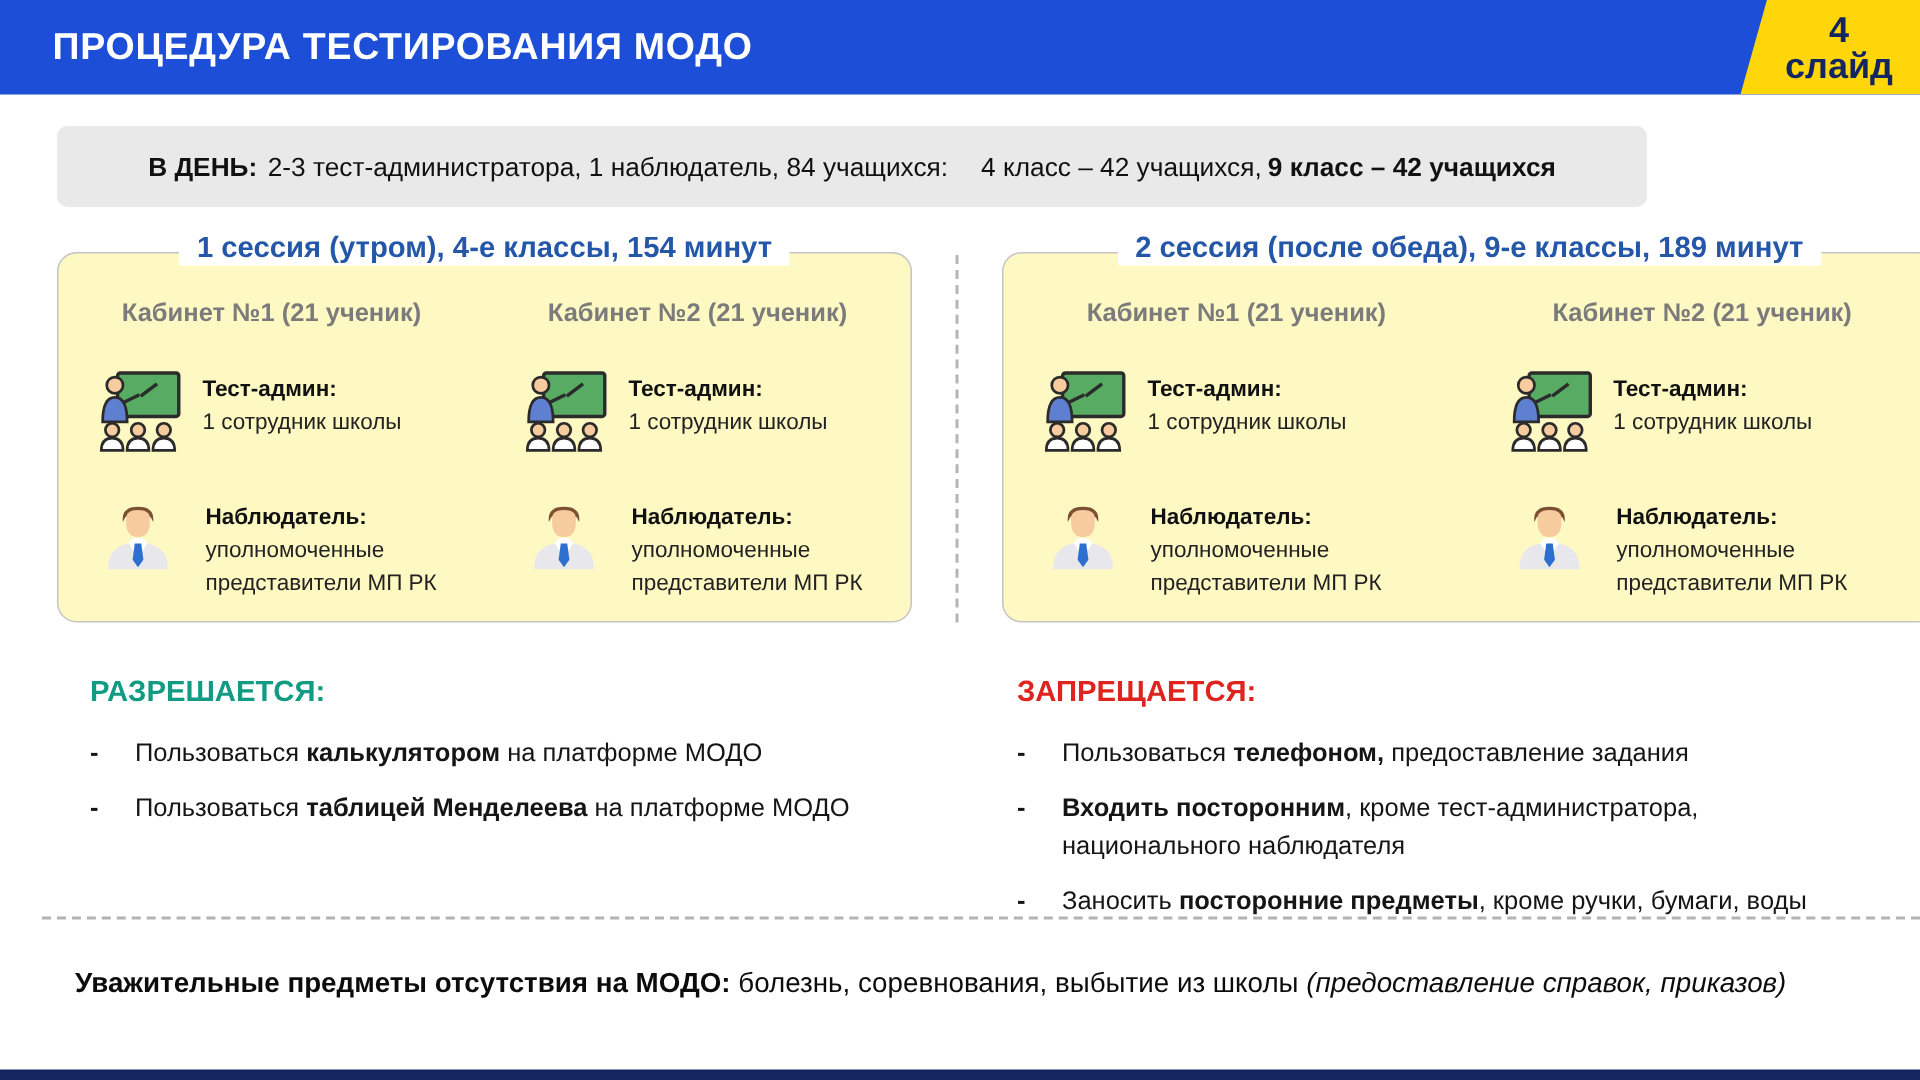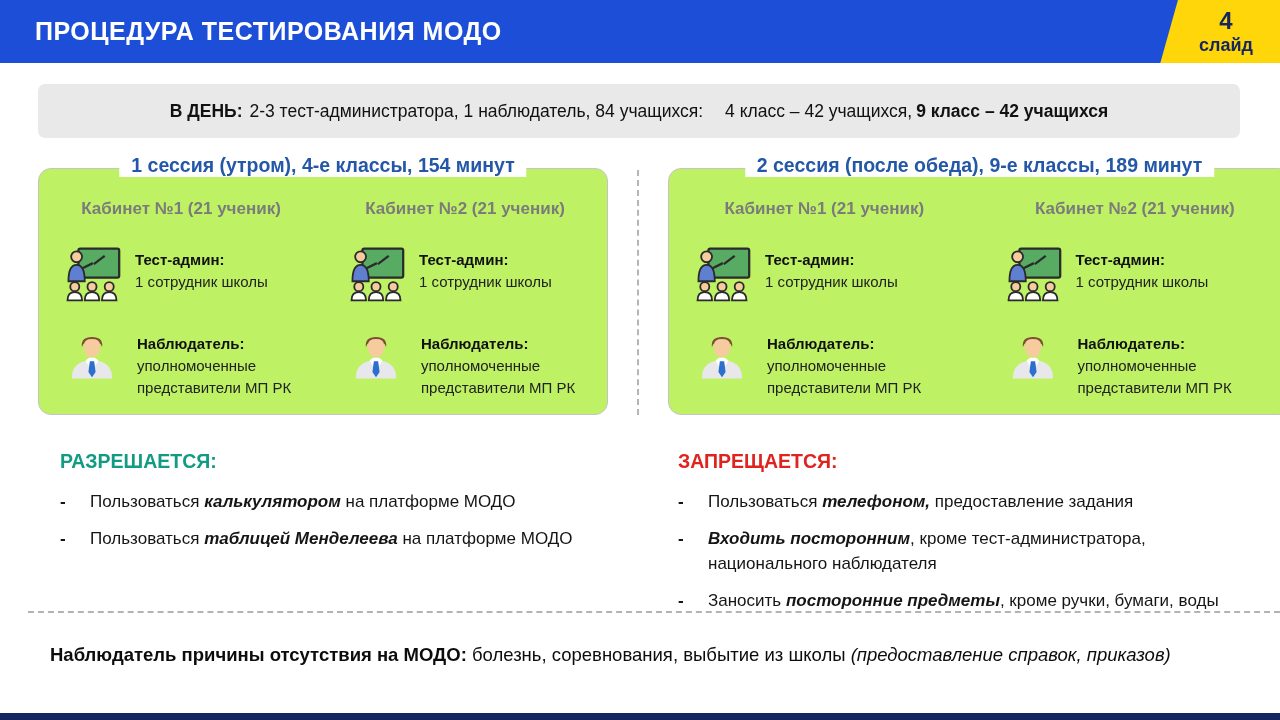--- a/index.html
+++ b/index.html
@@ -7,31 +7,31 @@
   .slide{position:relative;width:1280px;height:720px;background:#fff;overflow:hidden;}
 
   
   .header{position:absolute;top:0;left:0;width:100%;height:63px;background:#1d4ed8;}
   .header h1{margin:0;position:absolute;left:35px;top:0;line-height:63px;color:#fff;
     font-size:25px;font-weight:bold;letter-spacing:.5px;}
   .badge{position:absolute;top:0;right:0;width:126px;height:63px;background:#ffd60a;
     clip-path:polygon(19% 0,100% 0,100% 100%,5% 100%);display:flex;flex-direction:column;
     align-items:center;justify-content:center;padding-left:18px;box-sizing:border-box;}
   .badge .num{color:#14265f;font-size:24px;font-weight:bold;line-height:26px;}
-  .badge .lbl{color:#14265f;font-size:18px;font-weight:bold;line-height:22px;}
-
-  
-  .summary{position:absolute;left:38px;top:84px;width:1202px;height:54px;background:#e9e9e9;
+  .badge .lbl{color:#14265f;font-size:24px;font-weight:bold;line-height:22px;}
+
+  
+  .summary{position:absolute;left:38px;top:84px;width:1060px;height:54px;background:#e9e9e9;
     border-radius:7px;display:flex;align-items:center;justify-content:center;font-size:17.5px;color:#111;}
   .summary .cap{font-weight:bold;margin-right:7px;}
   .summary .g1{margin-left:22px;}
   .summary .g2{margin-left:4px;font-weight:bold;}
 
   
-  .card{position:absolute;top:168px;height:247px;background:#bef264;border:1.5px solid #c4c4c4;
+  .card{position:absolute;top:168px;height:247px;background:#fef9c3;border:1.5px solid #c4c4c4;
     border-radius:13px;box-sizing:border-box;}
   .card.left{left:38px;width:570px;}
   .card.right{left:668px;width:623px;}
   .card-title{position:absolute;top:-15px;left:50%;transform:translateX(-50%);background:#fff;
     padding:0 12px;white-space:nowrap;color:#2457a7;font-size:19.5px;font-weight:bold;}
   .card-body{display:flex;padding-top:30px;}
   .room{flex:1;display:flex;flex-direction:column;}
   .room-title{text-align:center;color:#7b7b7b;font-size:17px;font-weight:bold;}
   .role-row{display:flex;align-items:flex-start;margin-top:26px;padding-left:24px;}
   .role-row.observer{margin-top:24px;padding-left:30px;}
@@ -47,21 +47,21 @@
 
   
   .rules{position:absolute;top:450px;}
   .rules.allowed{left:60px;width:580px;}
   .rules.forbidden{left:678px;width:592px;}
   .rules h2{margin:0 0 16px 0;font-size:19.5px;font-weight:bold;}
   .rules.allowed h2{color:#119b82;}
   .rules.forbidden h2{color:#df2420;}
   .li{display:flex;font-size:17px;color:#151515;line-height:1.5;margin-bottom:11px;}
   .li .dash{flex:0 0 30px;font-weight:bold;}
-  .li .t b{font-weight:bold;font-style:italic;}
+  .li .t b{font-weight:bold;}
   .li .line2{display:block;}
 
   
   .hdash{position:absolute;left:28px;top:611px;width:1252px;border-top:2px dashed #b3b3b3;}
   .note{position:absolute;left:50px;top:644px;font-size:18.5px;color:#0c0c0c;}
   .note b{font-weight:bold;}
   .footer-bar{position:absolute;left:0;bottom:0;width:100%;height:7px;background:#14265f;}
 </style>
 </head>
 <body>
@@ -285,17 +285,17 @@
     </div>
     <div class="li">
       <span class="dash">-</span>
       <span class="t"><span>Заносить </span><b>посторонние предметы</b><span>, кроме ручки, бумаги, воды</span></span>
     </div>
   </div>
 
   <div class="hdash"></div>
 
   <div class="note">
-    <b>Наблюдатель причины отсутствия на МОДО:</b><span> болезнь, соревнования, выбытие из школы </span><i>(предоставление справок, приказов)</i>
+    <b>Уважительные предметы отсутствия на МОДО:</b><span> болезнь, соревнования, выбытие из школы </span><i>(предоставление справок, приказов)</i>
   </div>
 
   <div class="footer-bar"></div>
 </div>
 
 </body></html>

